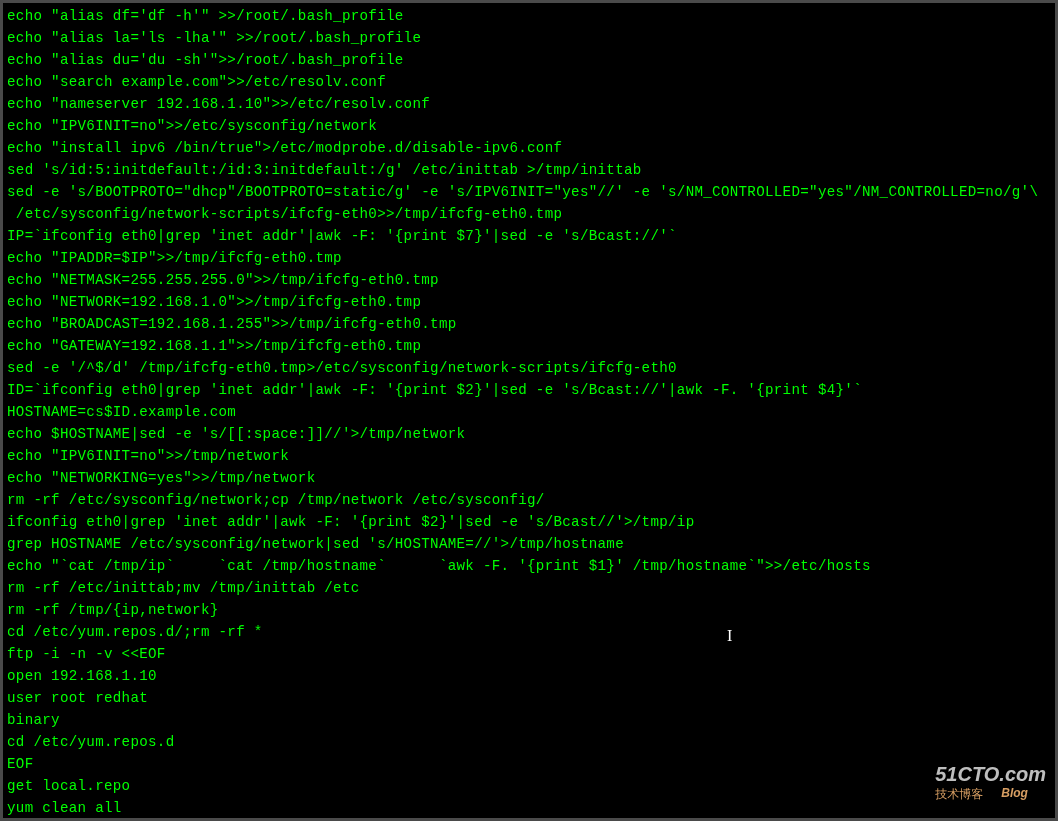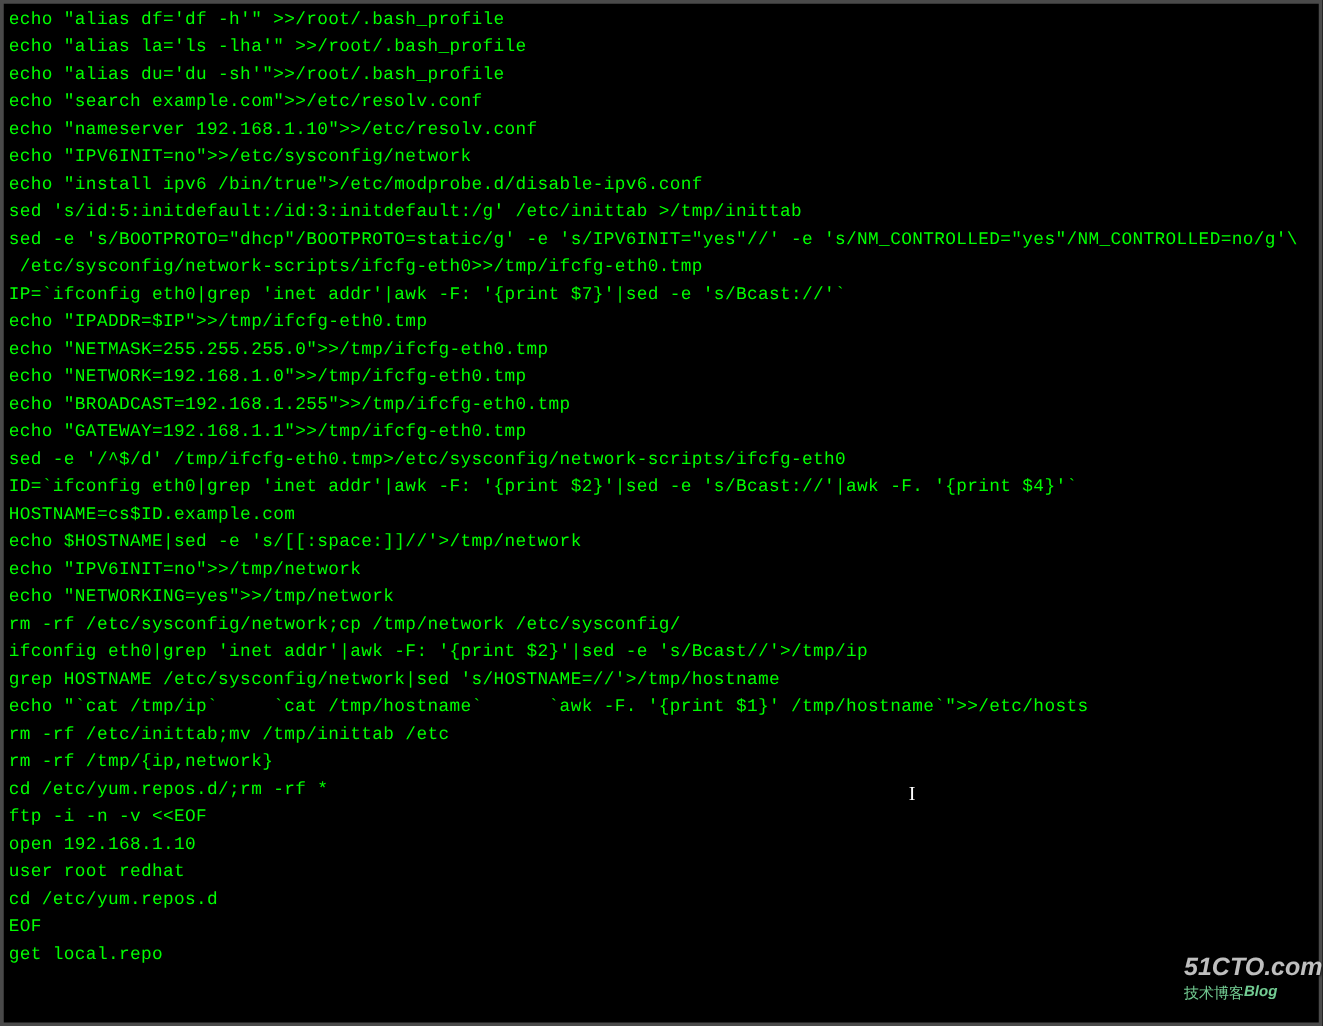--- a/index.html
+++ b/index.html
@@ -35,38 +35,39 @@
       position: absolute;
       color: #ffffff;
       font-size: 16px;
       left: 727px;
       top: 627px;
       font-family: serif;
     }
     .watermark {
       position: absolute;
       bottom: 18px;
-      right: 0;
+      right: 12px;
       text-align: right;
       opacity: 0.85;
     }
     .watermark-main {
       color: #e0e0e0;
       font-family: Arial, sans-serif;
       font-size: 20px;
       font-weight: bold;
       font-style: italic;
       text-shadow: 1px 1px 2px rgba(0,0,0,0.8);
     }
     .watermark-sub {
-      color: #86efac;
+      color: #fdba74;
       font-family: Arial, sans-serif;
       font-size: 12px;
       text-shadow: 1px 1px 2px rgba(0,0,0,0.8);
       display: flex;
+      gap: 18px;
     }
     .watermark-sub .blog {
       font-style: italic;
       font-weight: bold;
     }
   </style>
 </head>
 <body>
 
 <div class="terminal">
@@ -96,23 +97,25 @@
       <div class="line">rm -rf /etc/sysconfig/network;cp /tmp/network /etc/sysconfig/</div>
       <div class="line">ifconfig eth0|grep 'inet addr'|awk -F: '{print $2}'|sed -e 's/Bcast//'&gt;/tmp/ip</div>
       <div class="line">grep HOSTNAME /etc/sysconfig/network|sed 's/HOSTNAME=//'&gt;/tmp/hostname</div>
       <div class="line">echo "`cat /tmp/ip`     `cat /tmp/hostname`      `awk -F. '{print $1}' /tmp/hostname`"&gt;&gt;/etc/hosts</div>
       <div class="line">rm -rf /etc/inittab;mv /tmp/inittab /etc</div>
       <div class="line">rm -rf /tmp/{ip,network}</div>
       <div class="line">cd /etc/yum.repos.d/;rm -rf *</div>
       <div class="line">ftp -i -n -v &lt;&lt;EOF</div>
       <div class="line">open 192.168.1.10</div>
       <div class="line">user root redhat</div>
+      <div class="line">binary</div>
       <div class="line">cd /etc/yum.repos.d</div>
       <div class="line">EOF</div>
       <div class="line">get local.repo</div>
+      <div class="line">yum clean all</div>
     </div>
 </div>
 
 <div class="cursor">I</div>
 
 <div class="watermark">
   <div class="watermark-main">51CTO.com</div>
   <div class="watermark-sub">
     <span>技术博客</span>
     <span class="blog">Blog</span>

